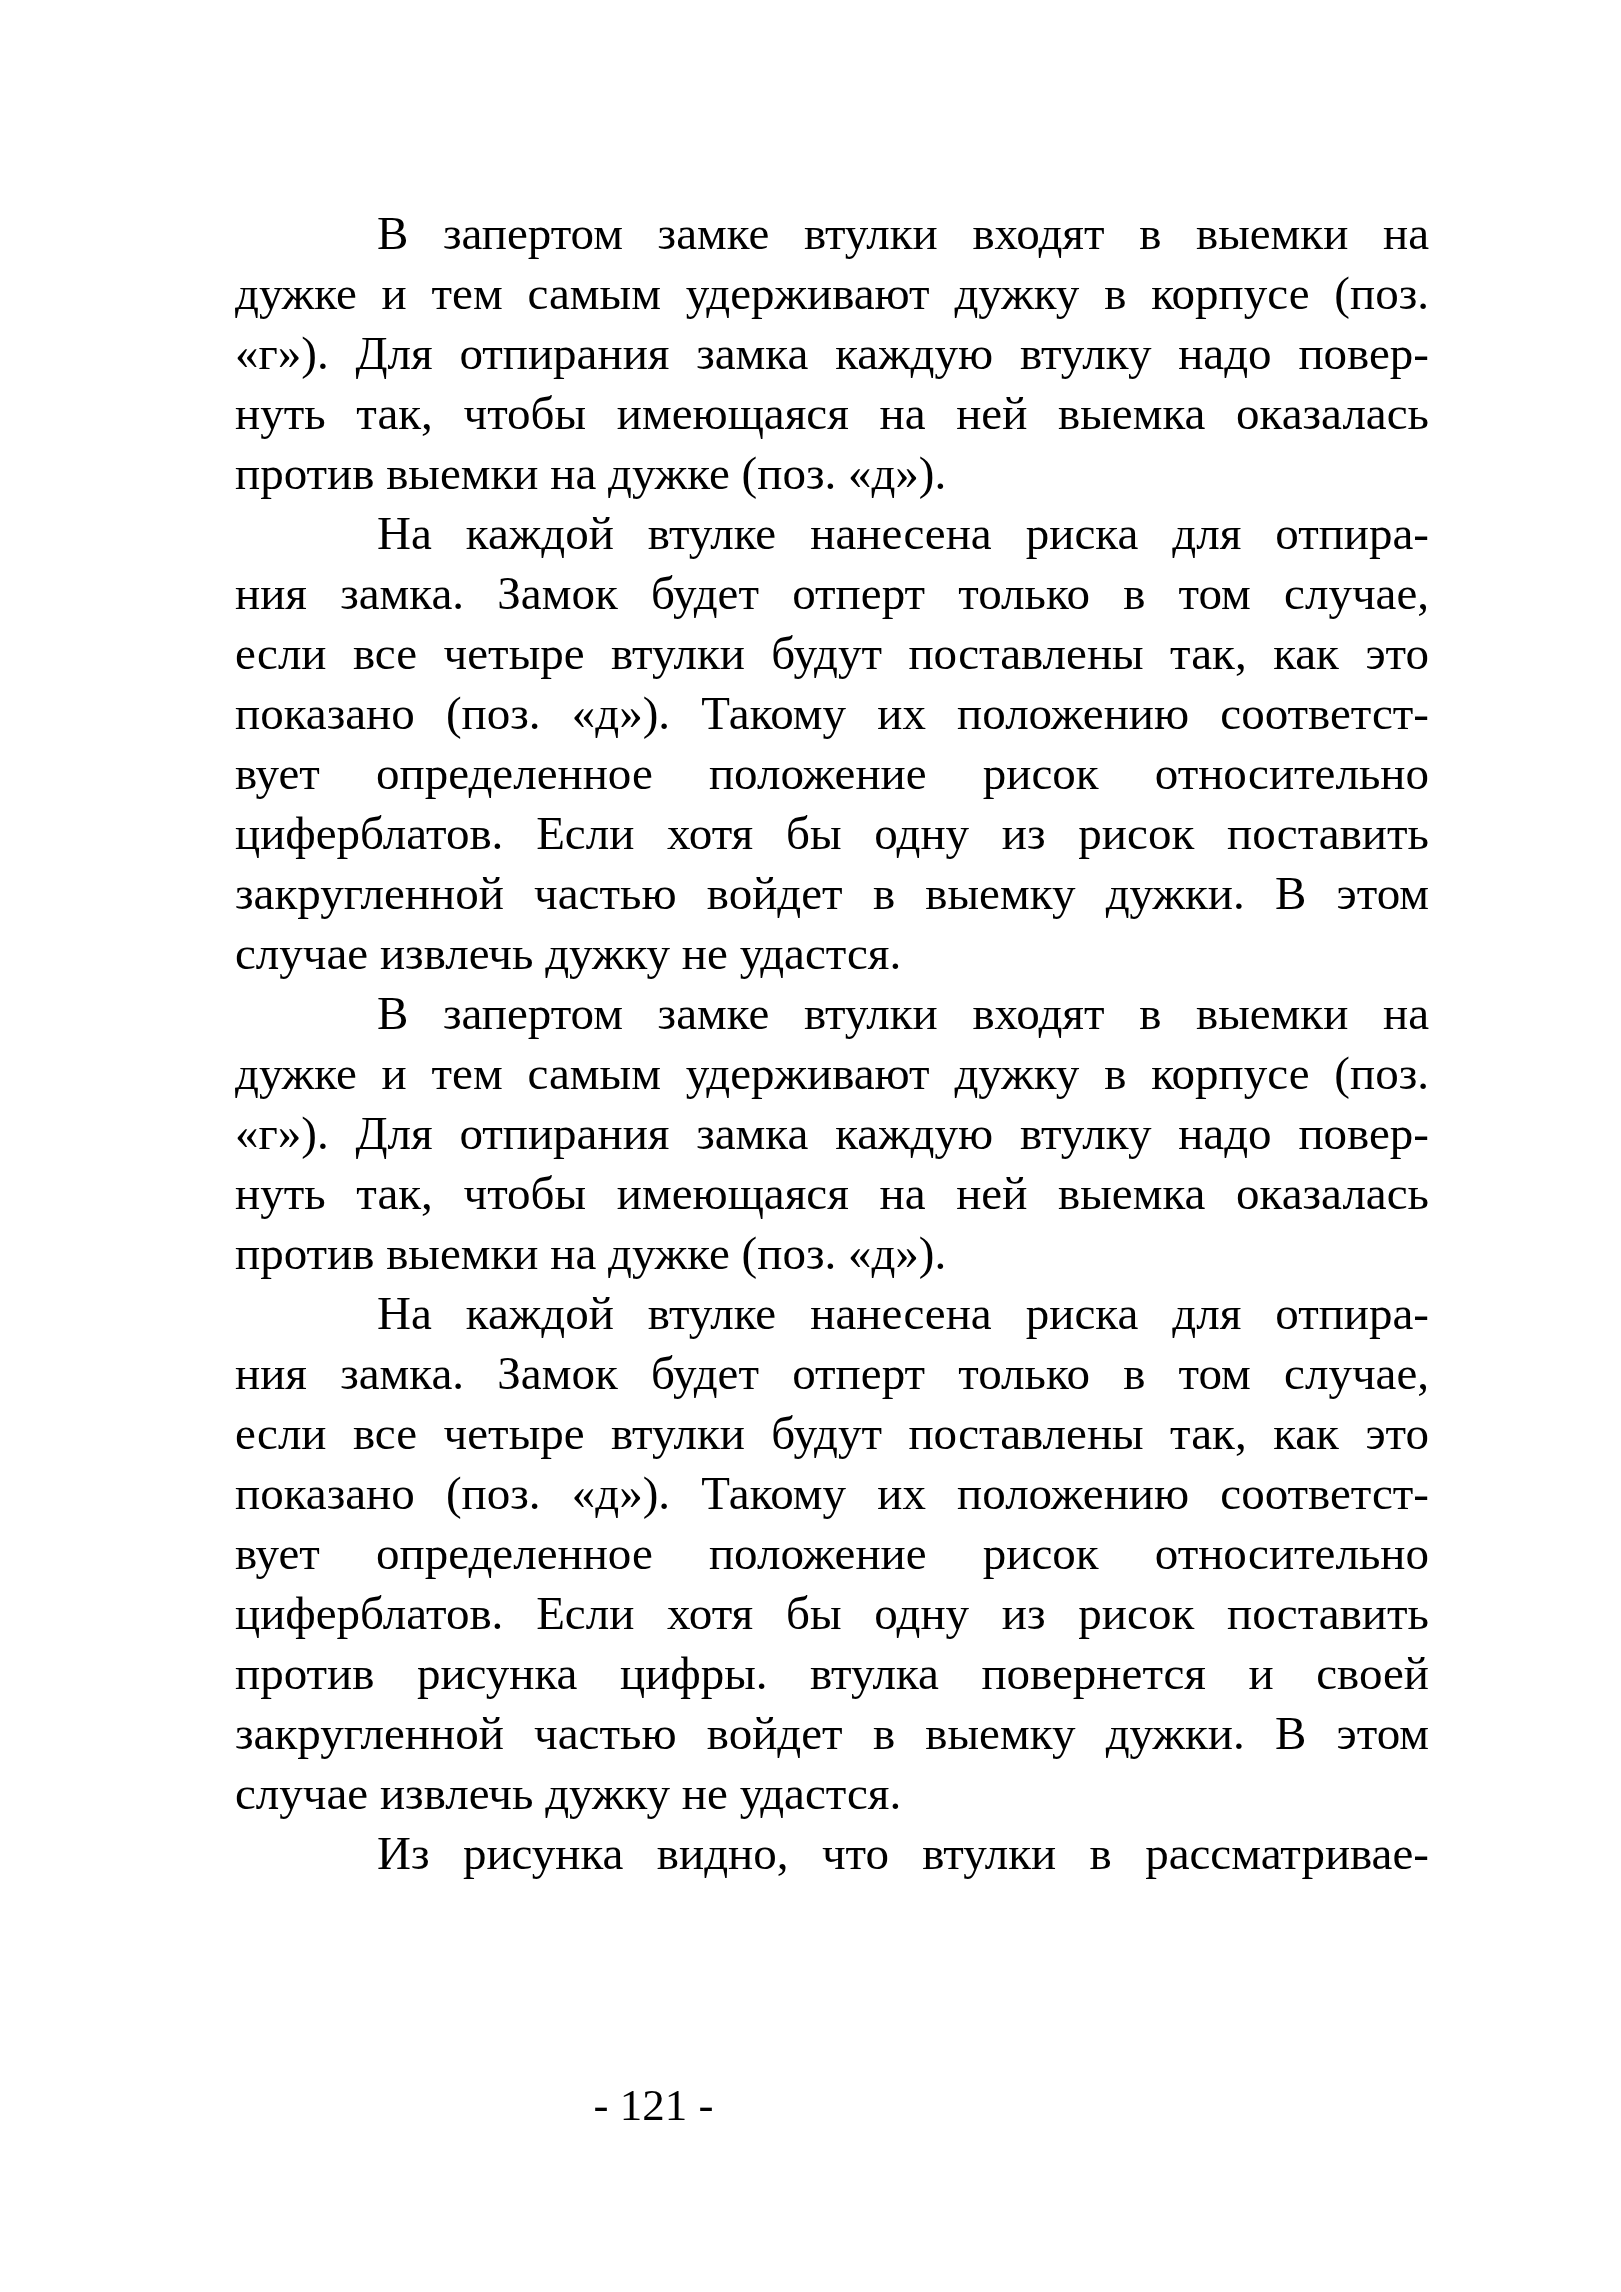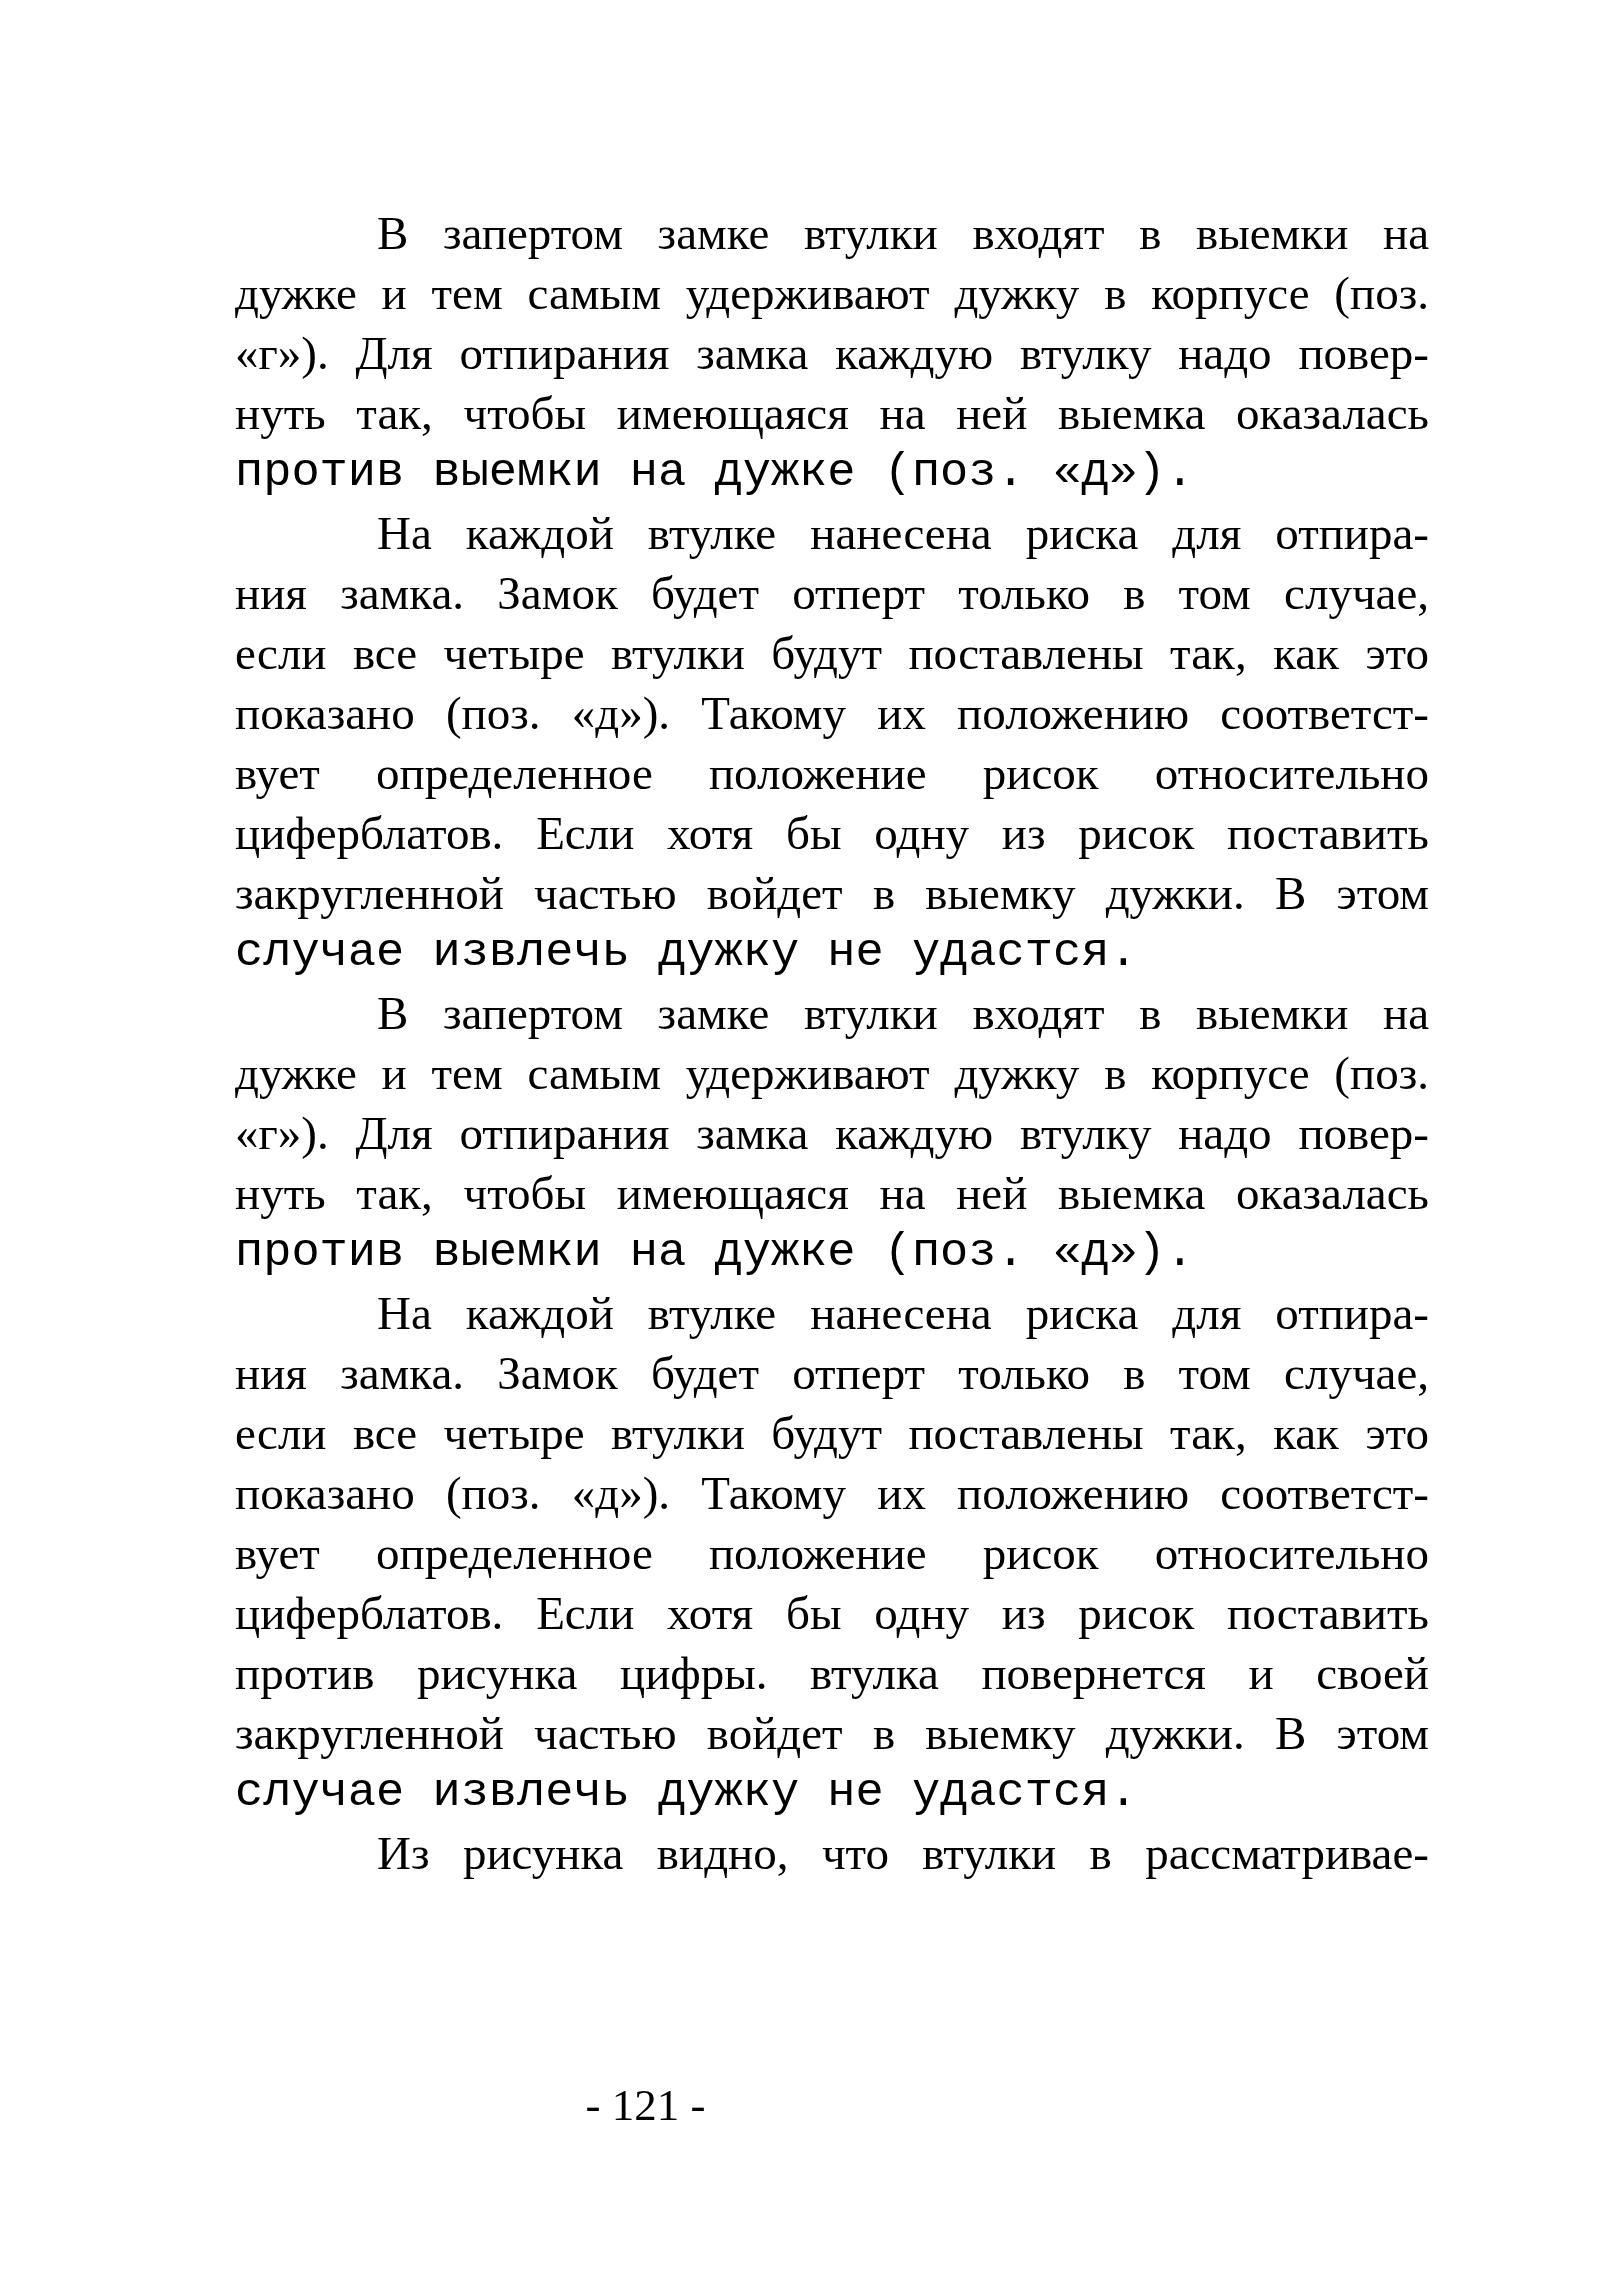--- a/index.html
+++ b/index.html
@@ -22,33 +22,32 @@
     width: 1194px;
   }
   .line {
     display: block;
     text-align: justify;
     text-align-last: justify;
     white-space: nowrap;
   }
   .line.last {
     text-align-last: left;
-    font-family: Liberation Mono, monospace;
   }
   .line.first {
     padding-left: 142px;
   }
   .para-wrap {
     margin: 0;
     font-size: 47px;
     line-height: 60px;
   }
   .page-number {
     position: absolute;
-    left: 0;
+    left: 8px;
     width: 1291px;
     top: 2077px;
     text-align: center;
     font-size: 45px;
     line-height: 57px;
   }
 </style>
 </head>
 <body>
 

